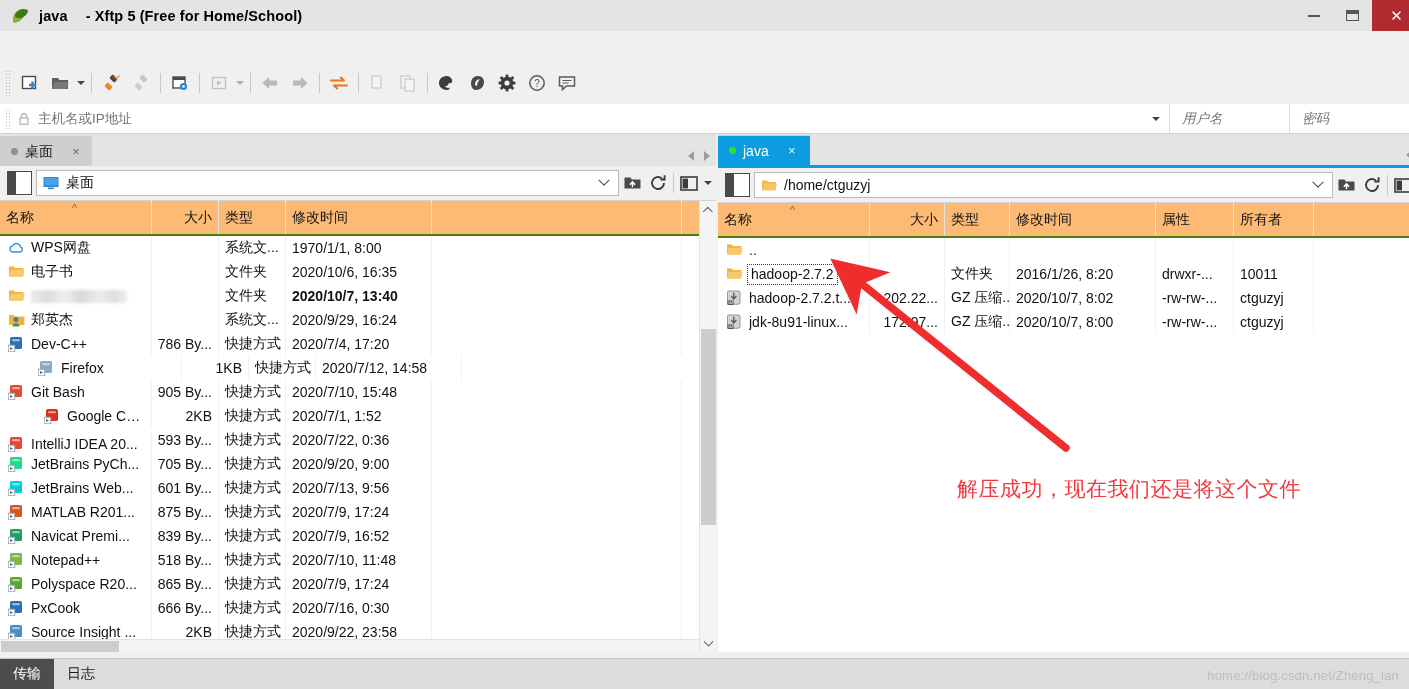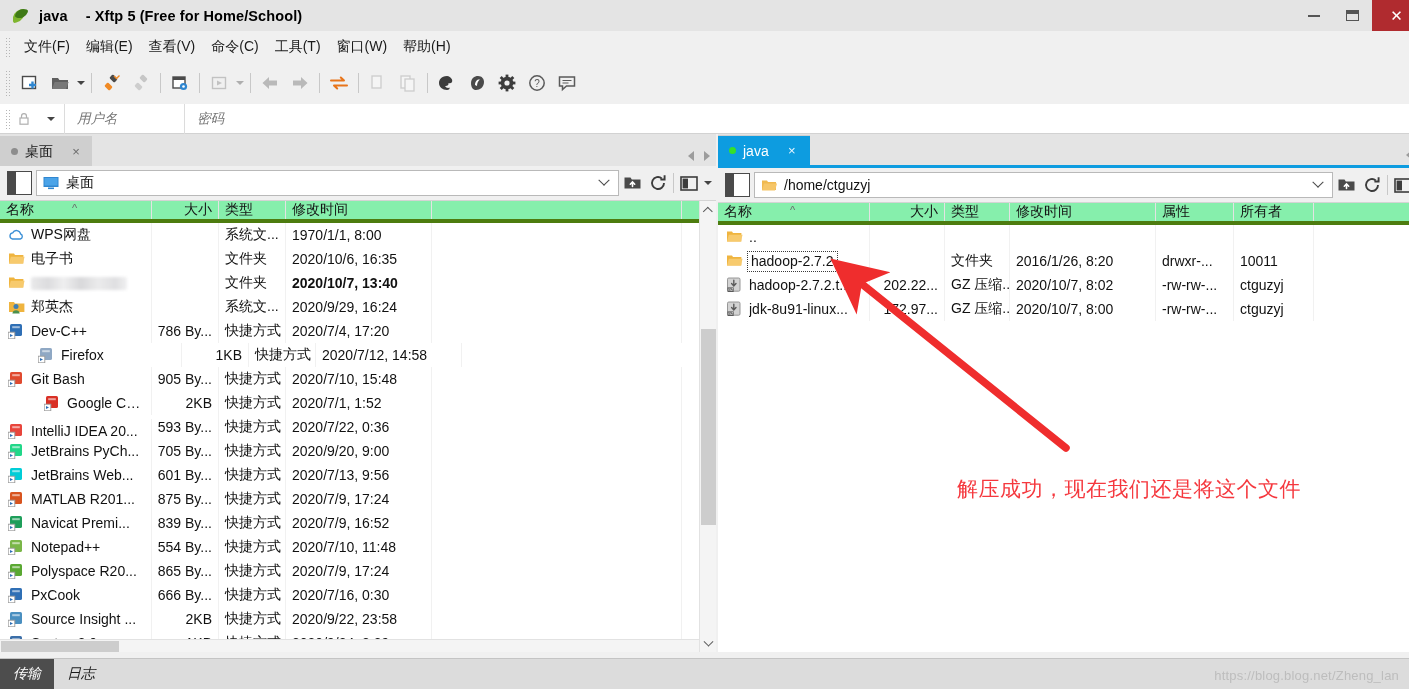--- a/index.html
+++ b/index.html
@@ -176,22 +176,22 @@
   }
   .pb-btn { width: 26px; height: 28px; display: flex; align-items: center; justify-content: center; }
   .pb-sep { width: 1px; height: 20px; background: #c8c8c8; margin: 0 2px; }
 
   
   .listwrap { position: relative; background: #fff; border-top: 1px solid #d4d4d4; }
   .panel-left .listwrap { height: 453px; width: 716px; }
   .panel-right .listwrap { height: 451px; width: 700px; }
 
   .colhead {
-    display: flex; height: 22px; background: #86efac; position: relative;
-    border-bottom: 4px solid #4d7c0f;
+    display: flex; height: 35px; background: #fdba74; position: relative;
+    border-bottom: 2px solid #4d7c0f;
   }
   .colhead .col {
     font-size: 14px; color: #141414; display: flex; align-items: center;
     border-right: 1px solid #e3e3e3; padding: 0 6px; position: relative; flex: none;
   }
   .colhead .col.num { justify-content: flex-end; }
   .sortcaret {
     position: absolute; left: 72px; top: 1px; font-size: 11px; color: #6a6a6a;
   }
   .rows { position: relative; overflow: hidden; }
@@ -248,21 +248,21 @@
   }
   .arrow-svg { position: absolute; left: 800px; top: 250px; pointer-events: none; }
 
   
   .bottombar {
     position: absolute; left: 0; bottom: 0; width: 1409px; height: 31px;
     background: #dcdcdc; display: flex; align-items: stretch;
     border-top: 1px solid #c4c4c4;
   }
   .bb-tab {
-    display: flex; align-items: center; padding: 0 13px; font-size: 14px; color: #1a1a1a; font-style: italic;
+    display: flex; align-items: center; padding: 0 13px; font-size: 14px; color: #1a1a1a;
   }
   .bb-tab.active { background: #4d4d4d; color: #fff; }
   .watermark {
     position: absolute; right: 10px; bottom: 6px;
     font-size: 13px; color: #bdbdbd; letter-spacing: .2px;
   }
   .midgap {
     position: absolute; left: 0; top: 652px; width: 1409px; height: 6px; background: #f0f0f0;
   }
 </style>
@@ -285,30 +285,20 @@
         </div>
       <div class="win-btn">
           <span class="max-glyph"></span>
         </div>
       <div class="win-btn close">
           <span class="x-glyph">✕</span>
         </div>
     </div>
   </div>
 
-  <div class="menubar">
-    <div class="menu-grip"></div>
-    <div class="menu-item">文件(F)</div>
-    <div class="menu-item">编辑(E)</div>
-    <div class="menu-item">查看(V)</div>
-    <div class="menu-item">命令(C)</div>
-    <div class="menu-item">工具(T)</div>
-    <div class="menu-item">窗口(W)</div>
-    <div class="menu-item">帮助(H)</div>
-  </div>
 
   <div class="toolbar">
     <div class="tb-grip"></div>
 
     <div class="tb-btn">
       <svg width="20" height="20" viewBox="0 0 20 20">
         <rect x="2.5" y="3.5" width="13" height="12" fill="#fff" stroke="#4a4a4a" stroke-width="1.4"></rect>
         <path d="M9 12 h7 M12.5 8.5 v7" stroke="#2f86d0" stroke-width="2.4" fill="none"></path>
       </svg>
     </div>
@@ -433,20 +423,21 @@
   </div>
 
   <div class="connectbar">
     <div class="cb-grip"></div>
     <div class="lock-ico">
       <svg width="12" height="14" viewBox="0 0 12 14">
         <path d="M3.5 6 V4.2 a2.5 2.5 0 0 1 5 0 V6" fill="none" stroke="#b0b0b0" stroke-width="1.2"></path>
         <rect x="2" y="6" width="8" height="6.2" fill="none" stroke="#b0b0b0" stroke-width="1.2"></rect>
       </svg>
     </div>
+    <input class="host-input" placeholder="主机名或IP地址" style="">
     <div class="cb-caret">
         <span class="caret-dn"></span>
       </div>
     <div class="cb-field">
       <input placeholder="用户名" style="">
     </div>
     <div class="cb-field">
       <input type="password" placeholder="密码" style="">
     </div>
   </div>
@@ -715,21 +706,21 @@
           <div class="frow">
             <div class="cell name" style="width: 152px;">
               <span class="ico"><svg width="17" height="16" viewBox="0 0 17 16">
                   <rect x="2" y="1" width="12" height="12" rx="1.6" fill="#7ab648"></rect>
                   <rect x="4.2" y="3.2" width="7.6" height="2" fill="#ffffff" opacity=".55"></rect>
                   <rect x="0.2" y="9.2" width="6.6" height="6.6" fill="#ffffff" stroke="#9a9a9a" stroke-width=".9"></rect>
                   <path d="M2 11.1 L5 12.5 L2 13.9z" fill="#2f6fb5"></path>
                 </svg></span>
               <span class="nm">Notepad++</span>
             </div>
-            <div class="cell num" style="width: 67px;">554 By...</div>
+            <div class="cell num" style="width: 67px;">518 By...</div>
             <div class="cell" style="width: 67px;">快捷方式</div>
             <div class="cell" style="width: 146px;">2020/7/10, 11:48</div>
             <div class="cell" style="width: 250px;"></div>
           </div>
           <div class="frow">
             <div class="cell name" style="width: 152px;">
               <span class="ico"><svg width="17" height="16" viewBox="0 0 17 16">
                   <rect x="2" y="1" width="12" height="12" rx="1.6" fill="#5aa832"></rect>
                   <rect x="4.2" y="3.2" width="7.6" height="2" fill="#ffffff" opacity=".55"></rect>
                   <rect x="0.2" y="9.2" width="6.6" height="6.6" fill="#ffffff" stroke="#9a9a9a" stroke-width=".9"></rect>
@@ -958,16 +949,16 @@
 
   <div class="annot">
     <div>解压成功，现在我们还是将这个文件</div>
   </div>
 
   <div class="midgap"></div>
 
   <div class="bottombar">
     <div class="bb-tab active">传输</div>
     <div class="bb-tab">日志</div>
-    <div class="watermark">https://blog.blog.net/Zheng_lan</div>
+    <div class="watermark">home://blog.csdn.net/Zheng_lan</div>
   </div>
 
 </div>
 
 </body></html>

